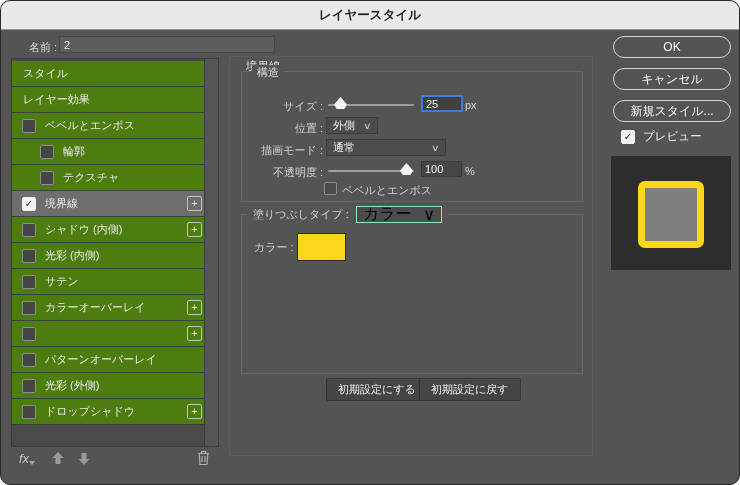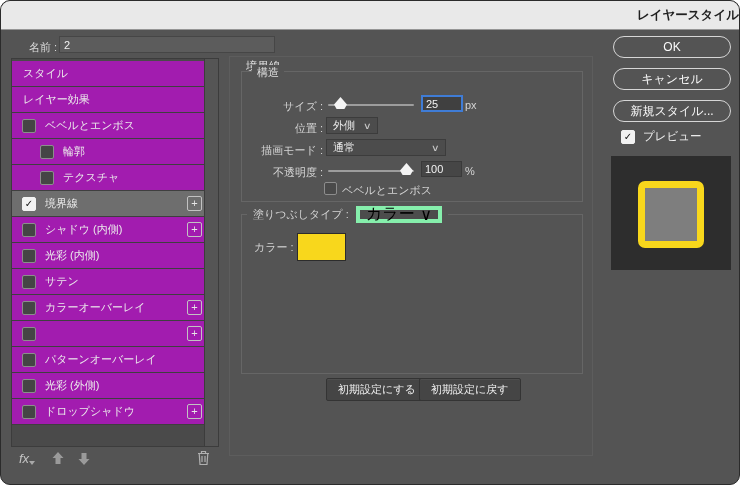--- a/index.html
+++ b/index.html
@@ -1,28 +1,28 @@
 <!DOCTYPE html>
 <html><head>
 <meta charset="utf-8">
 <style>
   html,body{margin:0;padding:0;background:#ffffff;font-family:"Liberation Sans","DejaVu Sans",sans-serif;}
   .stage{position:relative;width:740px;height:485px;}
   .dialog{position:absolute;left:0;top:0;width:738px;height:483px;background:#545454;border:1px solid #2b2b2b;border-radius:10px;overflow:hidden;}
-  .titlebar{position:absolute;left:0;top:0;right:0;height:28px;background:#e9e9e9;border-bottom:1px solid #969696;display:flex;align-items:center;justify-content:flex-end;font-family:Liberation Serif, serif;}
+  .titlebar{position:absolute;left:0;top:0;right:0;height:28px;background:#e9e9e9;border-bottom:1px solid #969696;display:flex;align-items:center;justify-content:center;font-family:Liberation Serif, serif;}
   .titlebar .t{font-size:12.5px;font-weight:600;color:#1f1f1f;}
 
   
   .name-label{position:absolute;left:28px;top:39px;font-size:11px;color:#d9d9d9;}
   .name-input{position:absolute;left:58px;top:35px;width:206px;height:15px;background:#5c5c5c;border:1px solid #464646;color:#f2f2f2;font-size:11px;padding:0 4px;outline:none;font-family:inherit;}
 
   
   .listbox{position:absolute;left:10px;top:57px;width:208px;height:389px;background:#4a4a4a;border:1px solid #3c3c3c;box-sizing:border-box;}
   .rows{position:absolute;left:0;top:2px;width:193px;}
-  .srow{position:relative;height:25px;border-bottom:1px solid #3f3f3f;background:#a21caf;display:flex;align-items:center;}
+  .srow{position:relative;height:25px;border-bottom:1px solid #3f3f3f;background:#4d7c0f;display:flex;align-items:center;}
   .srow.sel{background:#6e6e6e;}
   .slabel{font-size:11px;color:#ebebeb;margin-left:11px;white-space:nowrap;}
   .srow.has-cb .slabel{margin-left:9px;}
   .cb{width:12px;height:12px;margin-left:10px;border:1px solid #8d8d8d;border-radius:2px;background:#454545;display:flex;align-items:center;justify-content:center;flex:0 0 auto;}
   .srow.indent .cb{margin-left:28px;}
   .cb.on{background:#f2f2f2;border-color:#f2f2f2;}
   .cb .mark{font-size:10px;line-height:10px;color:#111;font-weight:bold;}
   .plusbtn{position:absolute;right:3px;top:5px;width:13px;height:13px;border:1px solid #c2c2c2;border-radius:2px;color:#e6e6e6;font-size:11px;line-height:12px;text-align:center;}
   .scrollstrip{position:absolute;right:0;top:0;bottom:0;width:13px;background:#555555;border-left:1px solid #3c3c3c;}
 
@@ -49,21 +49,21 @@
   .numfield.focused{background:#404040;border:2px solid #3f7cd6;height:13px;width:32px;}
   .unit{position:absolute;font-size:11px;color:#d4d4d4;}
   .dd{position:absolute;height:17px;background:#4c4c4c;border:1px solid #3c3c3c;display:flex;align-items:center;justify-content:space-between;padding:0 6px;box-sizing:border-box;}
   .dd .v{font-size:11px;color:#ececec;white-space:nowrap;}
   .dd .ch{font-size:9px;color:#c9c9c9;margin-left:8px;transform:scaleX(1.3);}
   .minicb{position:absolute;width:11px;height:11px;border:1px solid #8d8d8d;border-radius:2px;background:#4a4a4a;}
   .cblabel{position:absolute;font-size:11px;color:#d4d4d4;}
 
   .filltype-row{position:absolute;left:246px;top:204px;z-index:2;background:#545454;display:flex;align-items:center;padding:0 6px;height:18px;}
   .filltype-row .flt{font-size:11px;color:#d4d4d4;margin-right:7px;}
-  .filltype-row .dd2{position:relative;width:86px;height:17px;background:#4c4c4c;border:4px solid #86efac;display:flex;align-items:center;justify-content:space-between;padding:0 6px;box-sizing:border-box;}
+  .filltype-row .dd2{position:relative;width:86px;height:17px;background:#4c4c4c;border:1px solid #86efac;display:flex;align-items:center;justify-content:space-between;padding:0 6px;box-sizing:border-box;}
 
   .color-label{position:absolute;left:253px;top:239px;font-size:11px;color:#d4d4d4;}
   .swatch{position:absolute;left:296px;top:232px;width:47px;height:26px;border:1px solid #2c2c2c;}
 
   .dbtn{position:absolute;top:377px;height:21px;background:#454545;border:1px solid #343434;border-radius:2px;color:#f0f0f0;font-size:11px;padding:0 11px;display:flex;align-items:center;box-shadow:inset 0 1px 0 rgba(255,255,255,.05);}
   .dbtn1{left:325px;}
   .dbtn2{left:418px;}
 
   
   .pill{position:absolute;left:612px;width:118px;height:22px;border:1.5px solid #d6d6d6;border-radius:12px;background:transparent;color:#fafafa;font-size:12px;display:flex;align-items:center;justify-content:center;box-sizing:border-box;}

